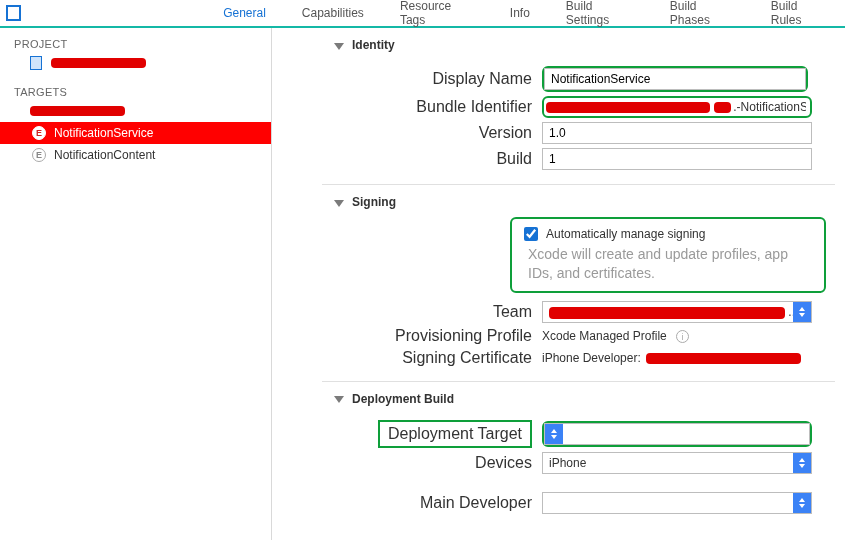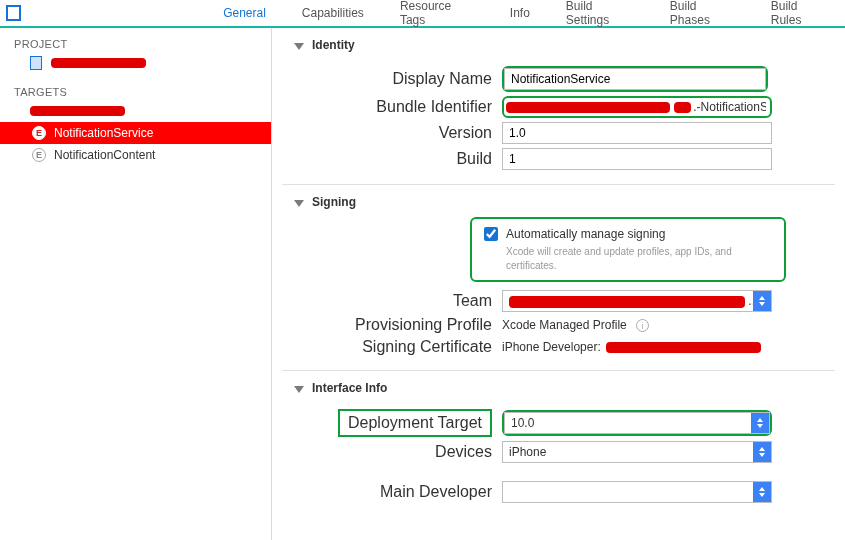--- a/index.html
+++ b/index.html
@@ -6,21 +6,21 @@
   html, body { font-family: -apple-system, "Helvetica Neue", Arial, sans-serif; font-size: 12px; color: #333; background: #fff; }
   .root { width: 845px; height: 540px; display: flex; flex-direction: column; overflow: hidden; }
 
   
   .tabbar { display: flex; align-items: center; height: 28px; border-bottom: 2px solid #14b8a6; padding-left: 6px; }
   .tabbar .square-icon { width: 16px; height: 16px; border: 2px solid #1672d4; display: inline-block; margin-right: 4px; }
   .tabbar .spacer { flex: 0 0 180px; }
   .tab { padding: 0 18px; height: 100%; display: flex; align-items: center; color: #555; cursor: default; }
   .tab.active { color: #1672d4; }
 
-  .body { flex: 1; display: flex; overflow: hidden; }
+  .body { flex: 1; display: flex; overflow: hidden; gap: 40px; }
 
   
   .sidebar { width: 272px; border-right: 1px solid #d9d9d9; padding-top: 6px; }
   .side-header { font-size: 11px; color: #666; letter-spacing: .3px; padding: 4px 14px 2px; }
   .side-item { display: flex; align-items: center; padding: 3px 14px 3px 32px; height: 22px; color: #333; position: relative; }
   .side-item.project { padding-left: 30px; }
   .side-item .doc-icon { width: 12px; height: 14px; border: 1px solid #1672d4; background: #cfe4fb; margin-right: 6px; }
   .side-item .circ { width: 14px; height: 14px; border-radius: 50%; display: flex; align-items: center; justify-content: center; font-size: 9px; margin-right: 8px; font-weight: 600; }
   .side-item .circ.e-red { background: #fff; color: #d02121; border: 1px solid #d02121; }
   .side-item .circ.e-gray { background: #fff; color: #888; border: 1px solid #aaa; }
@@ -42,21 +42,21 @@
   .row .field { width: 270px; }
   .row .field input[type=text] { width: 100%; height: 22px; border: 1px solid #bdbdbd; padding: 2px 6px; font-size: 12px; background: #fff; }
   .row .value-text { font-size: 12px; color: #333; }
 
   .green-outline { border: 2px solid #0e9f3a; border-radius: 6px; display: inline-block; }
   .green-pad { padding: 2px 4px 2px 2px; }
 
   .signing-box { width: 316px; padding: 8px 12px; margin-left: 188px; }
   .signing-box .chk-row { display: flex; align-items: center; margin-bottom: 4px; }
   .signing-box input[type=checkbox] { accent-color: #1672d4; width: 14px; height: 14px; margin-right: 8px; }
-  .signing-box .hint { color: #9a9a9a; font-size: 10px; margin-left: 22px; line-height: 1.35; }
+  .signing-box .hint { color: #9a9a9a; font-size: 14px; margin-left: 4px; line-height: 1.35; }
 
   .combo { display: flex; align-items: stretch; height: 22px; border: 1px solid #bdbdbd; background: #fff; }
   .combo .combo-text { flex: 1; padding: 3px 6px; font-size: 12px; white-space: nowrap; overflow: hidden; }
   .combo .combo-btn { width: 18px; background: #3b82f6; display: flex; flex-direction: column; align-items: center; justify-content: center; }
   .combo .combo-btn::before { content: ""; width: 0; height: 0; border-left: 3px solid transparent; border-right: 3px solid transparent; border-bottom: 4px solid #fff; margin-bottom: 2px; }
   .combo .combo-btn::after { content: ""; width: 0; height: 0; border-left: 3px solid transparent; border-right: 3px solid transparent; border-top: 4px solid #fff; }
 
   .info-icon { width: 13px; height: 13px; border-radius: 50%; border: 1px solid #aaa; color: #aaa; font-size: 9px; display: inline-flex; align-items: center; justify-content: center; margin-left: 6px; }
 
   .team-redact { display: inline-block; width: 236px; height: 12px; background: #e10000; border-radius: 4px; vertical-align: middle; }
@@ -187,34 +187,33 @@
             <span class="cert-redact"></span>
           </div>
         </div>
       </div>
 
       <hr class="section-hr">
 
       <div class="section">
         <div class="sec-title">
           <span class="tri"></span>
-          <span>Interface Info</span>
+          <span>Deployment Build</span>
         </div>
         <div style="height:10px;"></div>
 
         <div class="row">
           <div class="label">
             <span class="green-outline" style="padding:3px 8px; border-radius:0;">
               <span>Deployment Target</span>
             </span>
           </div>
           <div class="field">
             <span class="green-outline" style="display:block;">
               <div class="combo" style="border:1px solid #bdbdbd;">
-                <div class="combo-text">10.0</div>
                 <div class="combo-btn"></div>
               </div>
             </span>
           </div>
         </div>
 
         <div class="row">
           <div class="label">Devices</div>
           <div class="field">
             <div class="combo">

